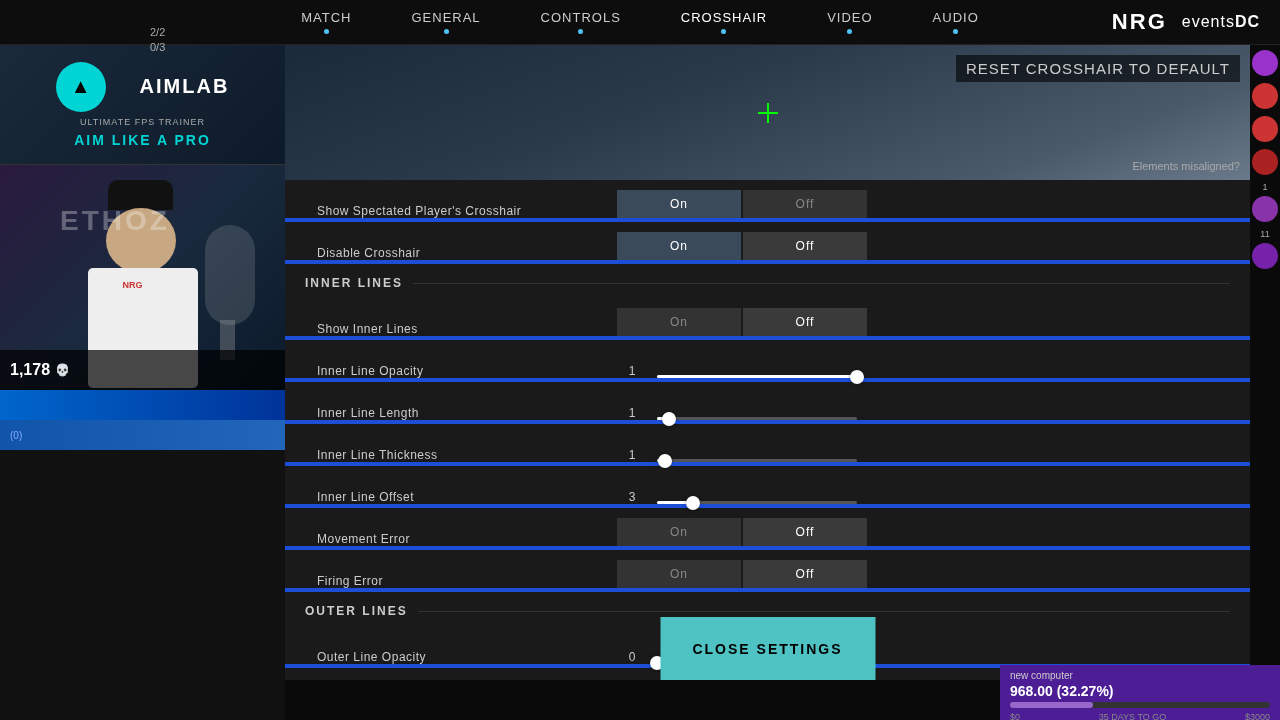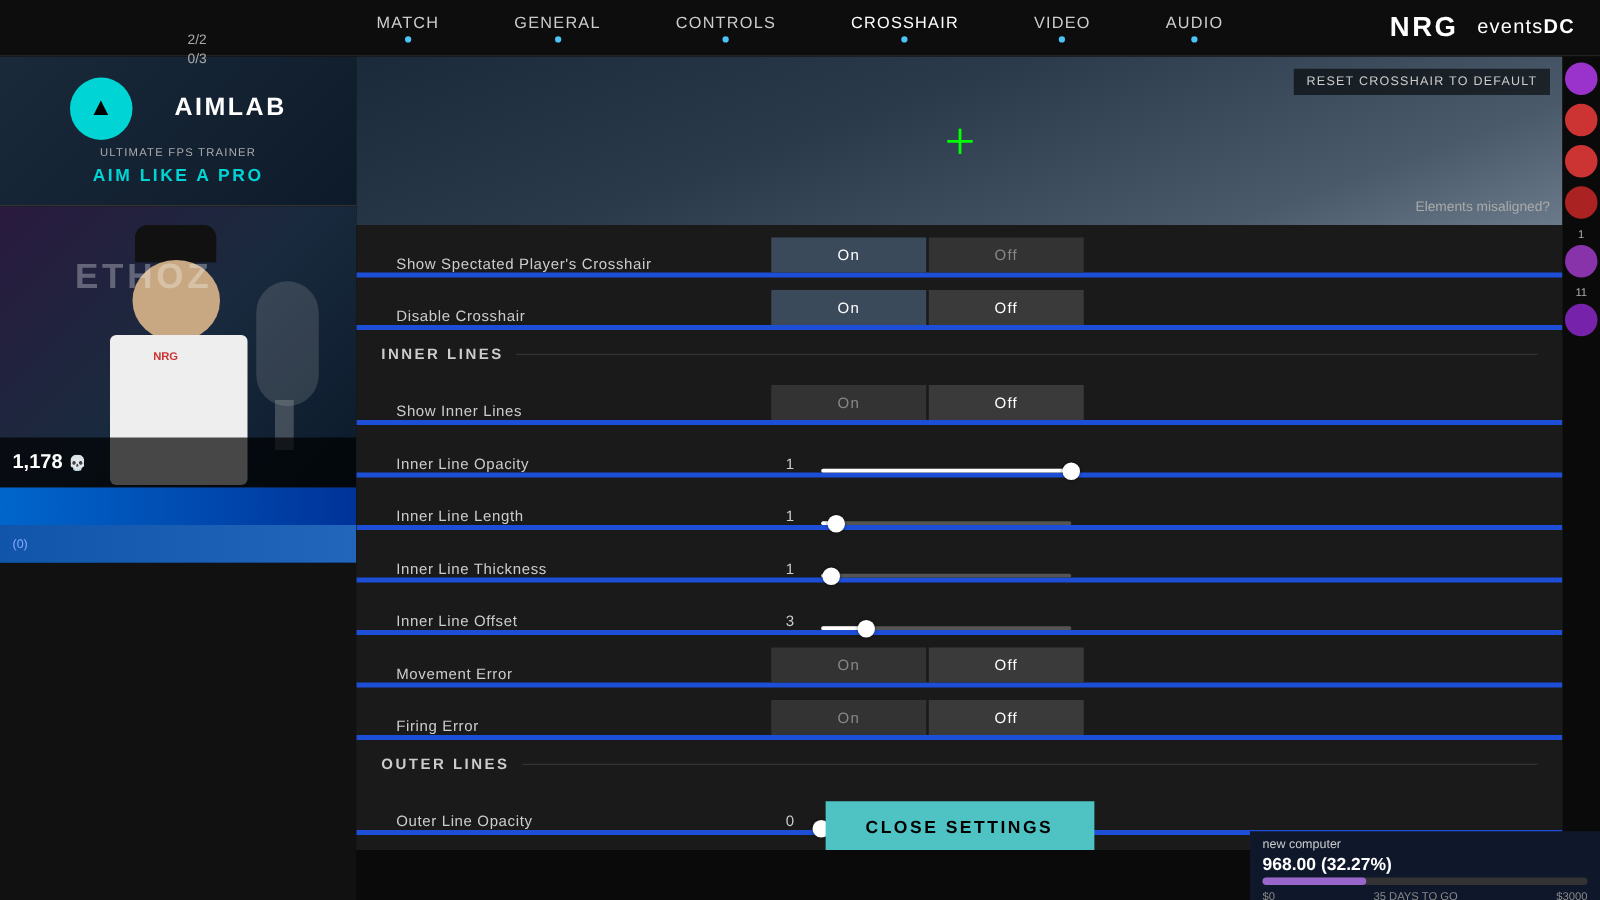--- a/index.html
+++ b/index.html
@@ -189,21 +189,21 @@
       width: 100%;
       height: 100%;
       background: linear-gradient(160deg, #1a2a3a 0%, #2a3a4a 40%, #4a5a6a 80%, #6a7a8a 100%);
     }
     .reset-crosshair-btn {
       position: absolute;
       top: 10px;
       right: 10px;
       background: rgba(0,0,0,0.6);
       color: #ccc;
-      font-size: 10px;
+      font-size: 15px;
       padding: 5px 10px;
       letter-spacing: 1px;
       cursor: pointer;
       border: none;
     }
     .elements-misaligned {
       position: absolute;
       bottom: 8px;
       right: 10px;
       color: #aaa;
@@ -313,42 +313,42 @@
       box-shadow: 0 0 3px rgba(0,0,0,0.5);
     }
 
     
     .close-settings-btn {
       position: absolute;
       bottom: 0;
       left: 50%;
       transform: translateX(-50%);
       width: 215px;
-      height: 39px;
+      height: 63px;
       background: #4fc3c3;
       color: #000;
       font-size: 14px;
       font-weight: bold;
       letter-spacing: 2px;
       border: none;
       cursor: pointer;
       display: flex;
       align-items: center;
       justify-content: center;
       z-index: 20;
     }
 
     
     .bottom-right {
       position: absolute;
       bottom: 0;
       right: 0;
       width: 280px;
       height: 55px;
-      background: #0f172a;
+      background: #4c1d95;
     }
     .new-computer-label {
       color: #ccc;
       font-size: 10px;
       padding: 5px 10px 2px;
     }
     .computer-cost {
       color: #fff;
       font-size: 14px;
       font-weight: bold;

